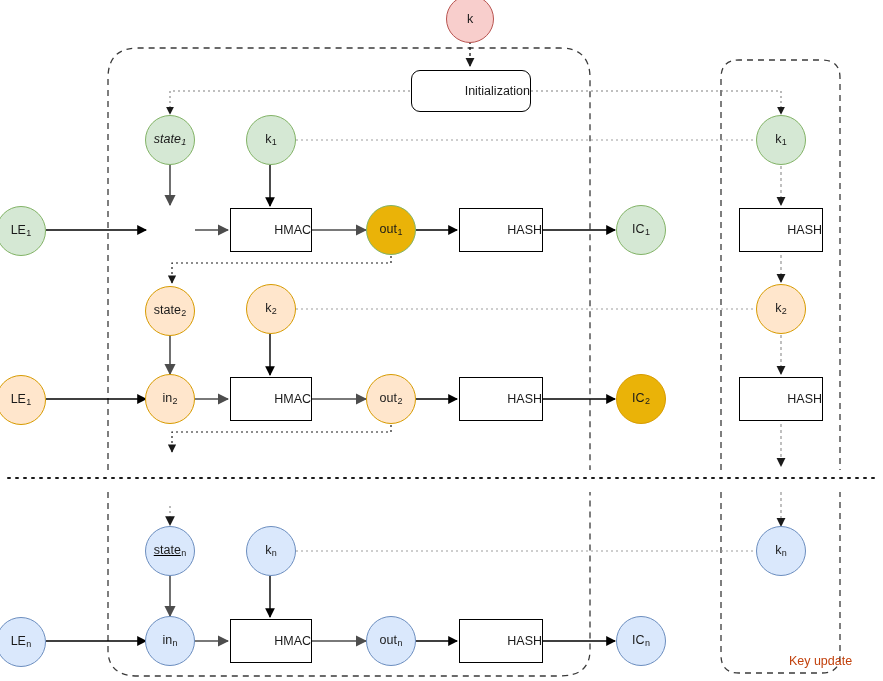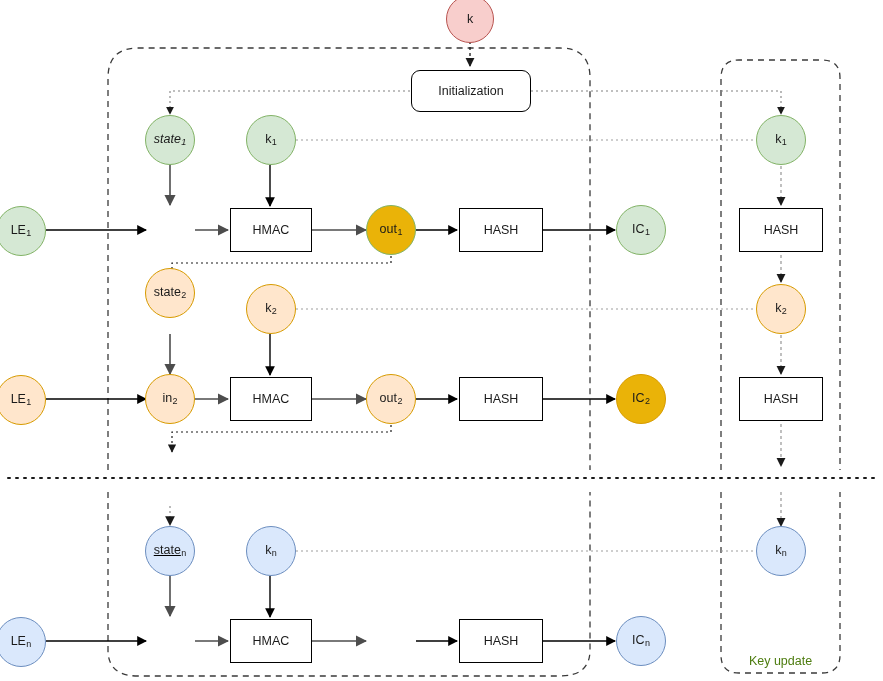--- a/index.html
+++ b/index.html
@@ -3,24 +3,24 @@
 <meta charset="utf-8">
 <title>HMAC Chain Diagram</title>
 <style>
   html,body{margin:0;padding:0;background:#ffffff;}
   body{font-family:"Liberation Sans",sans-serif;}
   #canvas{position:relative;width:883px;height:681px;background:#ffffff;overflow:hidden;}
   #svg{position:absolute;left:0;top:0;width:883px;height:681px;}
   .node{position:absolute;box-sizing:border-box;display:flex;align-items:center;justify-content:center;}
   .circle{border-radius:50%;border-width:1.4px;border-style:solid;}
   .circle .lbl,.rect .lbl{font-size:12.5px;color:#1a1a1a;line-height:1;white-space:nowrap;}
-  .rect{background:#ffffff;border:1.5px solid #000000;}
+  .rect{background:#ffffff;border:1.5px solid #000000;justify-content:flex-end;}
   .rounded{border-radius:9px;}
   .sub{font-size:9px;vertical-align:-2px;margin-left:0.4px;}
-  .grp-label{position:absolute;font-size:12.5px;color:#4d7c0f;}
+  .grp-label{position:absolute;font-size:12.5px;color:#c2410c;margin-left:40px;}
 </style>
 </head>
 <body>
 
 <div id="canvas">
 
   <svg id="svg" viewBox="0 0 883 681" xmlns="http://www.w3.org/2000/svg">
     <defs>
       <marker id="arrS" viewBox="0 0 10 10" refX="9" refY="5" markerWidth="7" markerHeight="7" orient="auto-start-reverse">
         <path d="M0,0 L10,5 L0,10 z" fill="#000000"></path>
@@ -122,21 +122,21 @@
   <div class="node circle" style="left:756px;top:115px;width:50px;height:50px;background:#d5e8d4;border-color:#82b366;">
     <span class="lbl"><span>k</span><span class="sub">1</span></span>
   </div>
   <div class="node rect" style="left:739px;top:208px;width:84px;height:44px;">
     <span class="lbl">HASH</span>
   </div>
 
   <div class="node circle" style="left:-4px;top:375px;width:50px;height:50px;background:#ffe6cc;border-color:#d79b00;">
     <span class="lbl"><span>LE</span><span class="sub">1</span></span>
   </div>
-  <div class="node circle" style="left:145px;top:268px;width:50px;height:50px;background:#ffe6cc;border-color:#d79b00;">
+  <div class="node circle" style="left:145px;top:286px;width:50px;height:50px;background:#ffe6cc;border-color:#d79b00;">
     <span class="lbl"><span>state</span><span class="sub">2</span></span>
   </div>
   <div class="node circle" style="left:246px;top:284px;width:50px;height:50px;background:#ffe6cc;border-color:#d79b00;">
     <span class="lbl"><span>k</span><span class="sub">2</span></span>
   </div>
   <div class="node circle" style="left:145px;top:374px;width:50px;height:50px;background:#ffe6cc;border-color:#d79b00;">
     <span class="lbl"><span>in</span><span class="sub">2</span></span>
   </div>
   <div class="node rect" style="left:230px;top:377px;width:82px;height:44px;">
     <span class="lbl">HMAC</span>
@@ -159,22 +159,28 @@
 
   <div class="node circle" style="left:-4px;top:617px;width:50px;height:50px;background:#dae8fc;border-color:#6c8ebf;">
     <span class="lbl"><span>LE</span><span class="sub">n</span></span>
   </div>
   <div class="node circle" style="left:145px;top:526px;width:50px;height:50px;background:#dae8fc;border-color:#6c8ebf;text-decoration:underline;">
     <span class="lbl"><span>state</span><span class="sub">n</span></span>
   </div>
   <div class="node circle" style="left:246px;top:526px;width:50px;height:50px;background:#dae8fc;border-color:#6c8ebf;">
     <span class="lbl"><span>k</span><span class="sub">n</span></span>
   </div>
+  <div class="node circle" style="left:145px;top:616px;width:50px;height:50px;background:#dae8fc;border-color:#6c8ebf;">
+    <span class="lbl"><span>in</span><span class="sub">n</span></span>
+  </div>
   <div class="node rect" style="left:230px;top:619px;width:82px;height:44px;">
     <span class="lbl">HMAC</span>
+  </div>
+  <div class="node circle" style="left:366px;top:616px;width:50px;height:50px;background:#dae8fc;border-color:#6c8ebf;">
+    <span class="lbl"><span>out</span><span class="sub">n</span></span>
   </div>
   <div class="node rect" style="left:459px;top:619px;width:84px;height:44px;">
     <span class="lbl">HASH</span>
   </div>
   <div class="node circle" style="left:616px;top:616px;width:50px;height:50px;background:#dae8fc;border-color:#6c8ebf;">
     <span class="lbl"><span>IC</span><span class="sub">n</span></span>
   </div>
   <div class="node circle" style="left:756px;top:526px;width:50px;height:50px;background:#dae8fc;border-color:#6c8ebf;">
     <span class="lbl"><span>k</span><span class="sub">n</span></span>
   </div>

